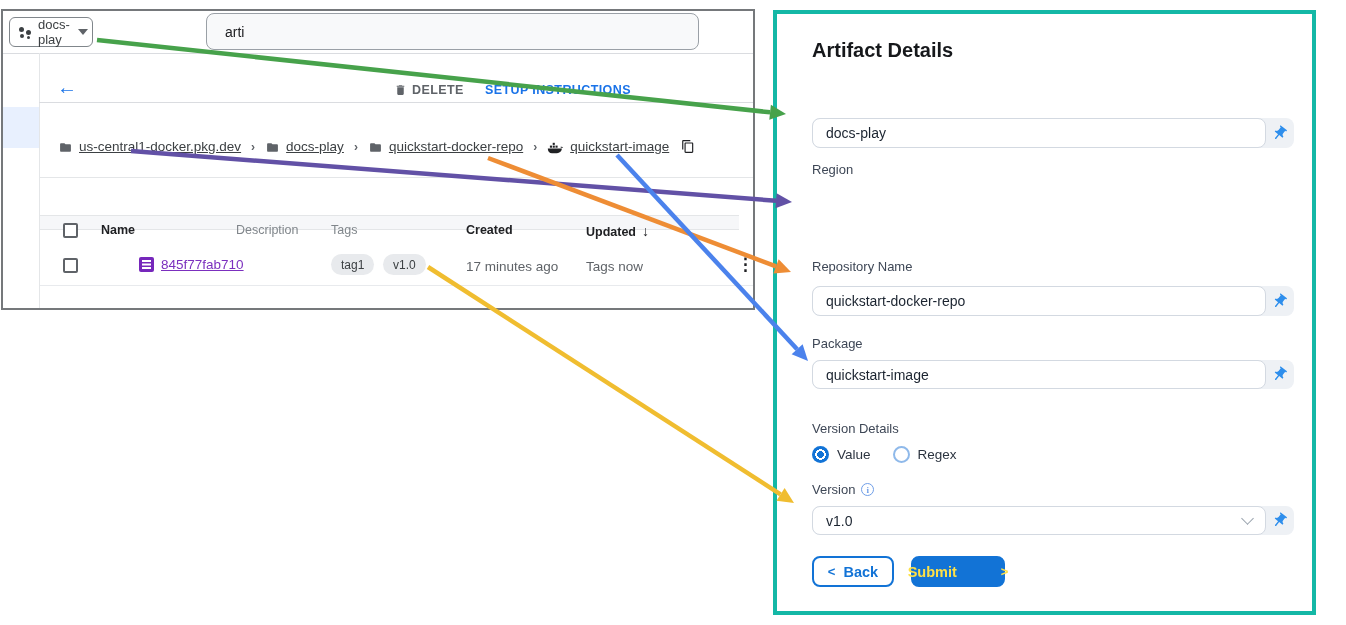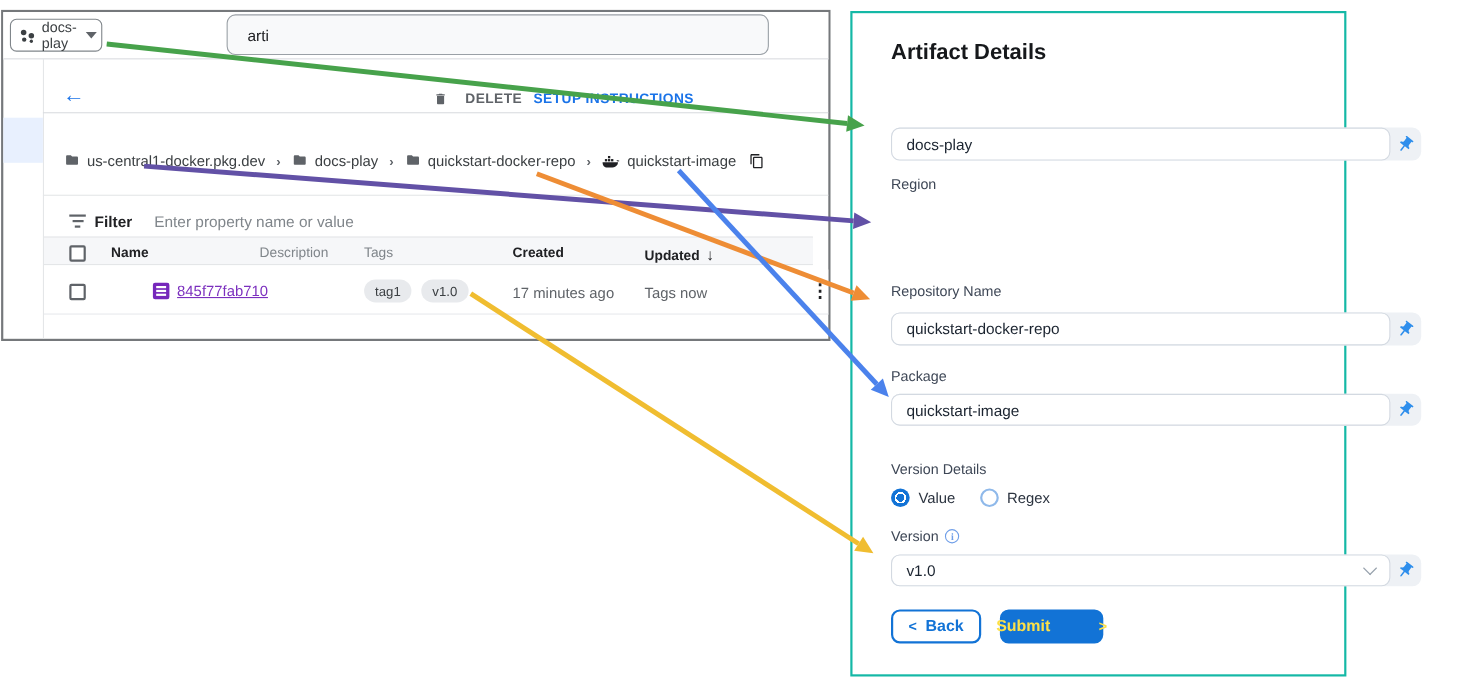--- a/index.html
+++ b/index.html
@@ -21,53 +21,53 @@
   .dots i:nth-child(4){left:9px;top:11px;width:3px;height:3px;}
   .searchbox{position:absolute;left:203px;top:2px;width:493px;height:37px;background:#f8f9fa;
              border:1px solid #9aa0a6;border-radius:8px;box-sizing:border-box;display:flex;align-items:center;
              padding:0 18px;font-size:14px;color:#202124;}
   .sidebar-line{position:absolute;left:36px;top:42px;bottom:0;width:1px;background:#e4e6e8;}
   .side-hl{position:absolute;left:0;top:96px;width:36px;height:41px;background:#e8f0fe;}
   .hdr-sep{position:absolute;left:36px;top:91px;right:0;height:1px;background:#dadce0;}
   .crumb-sep-line{position:absolute;left:36px;top:166px;right:0;height:1px;background:#e4e6e8;}
   .back{position:absolute;left:54px;top:66px;font-size:20px;line-height:20px;color:#1a73e8;cursor:pointer;}
   .page-title{position:absolute;left:100px;top:69px;font-size:17px;color:#202124;font-weight:500;}
-  .act{position:absolute;top:72px;display:flex;align-items:center;gap:16px;cursor:pointer;
+  .act{position:absolute;top:72px;display:flex;align-items:center;gap:5px;cursor:pointer;
        font-size:12.5px;font-weight:700;letter-spacing:.4px;}
   .act.delete{left:391px;color:#5f6368;}
   .act.setup{left:482px;color:#1a73e8;}
   .crumbs{position:absolute;left:55px;top:128px;display:flex;align-items:center;gap:8px;font-size:13.5px;color:#3c4043;}
-  .crumb{display:flex;align-items:flex-start;gap:6px;cursor:pointer;}
+  .crumb{display:flex;align-items:flex-end;gap:6px;cursor:pointer;text-decoration:underline;}
   .crumb-sep{color:#5f6368;font-weight:700;font-size:12px;padding:0 2px;}
   .filterrow{position:absolute;left:60px;top:182px;display:flex;align-items:center;gap:8px;}
   .filter-label{font-size:14px;font-weight:700;color:#202124;}
   .filter-ph{font-size:14px;color:#80868b;margin-left:12px;}
   .fbars{width:15px;height:12px;position:relative;}
   .fbars i{position:absolute;left:0;height:2px;background:#5f6368;display:block;}
   .fbars i:nth-child(1){top:0;width:15px;}
   .fbars i:nth-child(2){top:5px;width:10px;left:2.5px;}
   .fbars i:nth-child(3){top:10px;width:5px;left:5px;}
-  .thead{position:absolute;left:37px;top:204px;right:14px;height:26px;background:#f6f7f9;
+  .thead{position:absolute;left:37px;top:204px;right:14px;height:15px;background:#f6f7f9;
          border-top:1px solid #e4e6e8;border-bottom:1px solid #e4e6e8;box-sizing:border-box;}
   .th{position:absolute;top:7px;font-size:12.5px;font-weight:700;color:#202124;}
   .th.muted{color:#80868b;font-weight:400;}
   .trow{position:absolute;left:37px;top:234px;right:0;height:41px;border-bottom:1px solid #e8eaed;box-sizing:border-box;background:#fff;}
   .cb{position:absolute;width:15px;height:15px;border:2px solid #5f6368;border-radius:2px;background:#fff;box-sizing:border-box;cursor:pointer;}
   .digest-link{position:absolute;left:88px;top:12px;display:flex;align-items:center;gap:7px;cursor:pointer;padding-left:11px;}
   .doc-ico{width:15px;height:15px;background:#7627bb;border-radius:2px;position:relative;}
   .doc-ico::after{content:"";position:absolute;left:3px;top:3px;width:9px;height:2px;background:#fff;
                   box-shadow:0 3.5px 0 #fff,0 7px 0 #fff;}
   .digest-link a{font-size:13.5px;color:#7b2fbe;text-decoration:underline;}
   .pill{position:absolute;top:9px;height:21px;background:#e8eaed;border-radius:11px;display:flex;align-items:center;
         padding:0 10px;font-size:12px;color:#3c4043;}
   .cellv{position:absolute;top:14px;font-size:13.5px;color:#5f6368;}
   .dotsmenu{position:absolute;left:697px;top:8px;font-size:17px;font-weight:700;color:#202124;cursor:pointer;line-height:24px;}
   
-  .panel{position:absolute;left:773px;top:10px;width:451px;height:605px;background:#fff;
-         border:2px solid #14b8a6;box-sizing:border-box;}
+  .panel{position:absolute;left:773px;top:10px;width:543px;height:605px;background:#fff;
+         border:4px solid #14b8a6;box-sizing:border-box;}
   .p-title{position:absolute;left:35px;top:25px;font-size:20px;font-weight:700;color:#16181b;}
   .p-label{position:absolute;left:35px;font-size:13px;color:#3e4756;display:flex;align-items:center;gap:6px;}
   .frow{position:absolute;left:35px;width:482px;height:30px;background:#eef1f5;border-radius:8px;}
   .inp{position:absolute;left:0;top:0;width:454px;height:100%;background:#fff;border:1px solid #d3d9e1;
        border-radius:8px;box-sizing:border-box;display:flex;align-items:center;padding:0 13px;
        font-size:14px;color:#1b2430;}
   .pinbtn{position:absolute;right:1px;top:0;width:27px;height:100%;display:flex;align-items:center;justify-content:center;cursor:pointer;}
   .pin-svg{width:17px;height:17px;transform:rotate(38deg);fill:#2e8eec;}
   .in-icons{margin-left:auto;display:flex;align-items:center;gap:12px;}
   .clear-ico{width:15px;height:15px;border:1.4px solid #98a2ad;border-radius:50%;box-sizing:border-box;
@@ -168,29 +168,20 @@
             <path d="M19 10c1.4-.6 3-.4 4 .6-.8.5-1.9.7-3 .4z"></path>
         </svg>
         <span>quickstart-image</span>
       </span>
       <svg class="ico-copy" viewBox="0 0 24 24">
           <path d="M16 1H4c-1.1 0-2 .9-2 2v14h2V3h12V1zm3 4H8c-1.1 0-2 .9-2 2v14c0 1.1.9 2 2 2h11c1.1 0 2-.9 2-2V7c0-1.1-.9-2-2-2zm0 16H8V7h11v14z"></path>
         </svg>
     </div>
     <div class="crumb-sep-line"></div>
 
-    <div class="filterrow">
-      <span class="fbars">
-          <i></i>
-          <i></i>
-          <i></i>
-        </span>
-      <span class="filter-label">Filter</span>
-      <span class="filter-ph">Enter property name or value</span>
-    </div>
 
     <div class="thead">
       <span class="cb" style="left:23px;top:7px;"></span>
       <span class="th" style="left:61px;">Name</span>
       <span class="th muted" style="left:196px;">Description</span>
       <span class="th muted" style="left:291px;">Tags</span>
       <span class="th" style="left:426px;">Created</span>
       <span class="th" style="left:546px;">
         <span>Updated</span><span class="updown">↓</span>
       </span>

